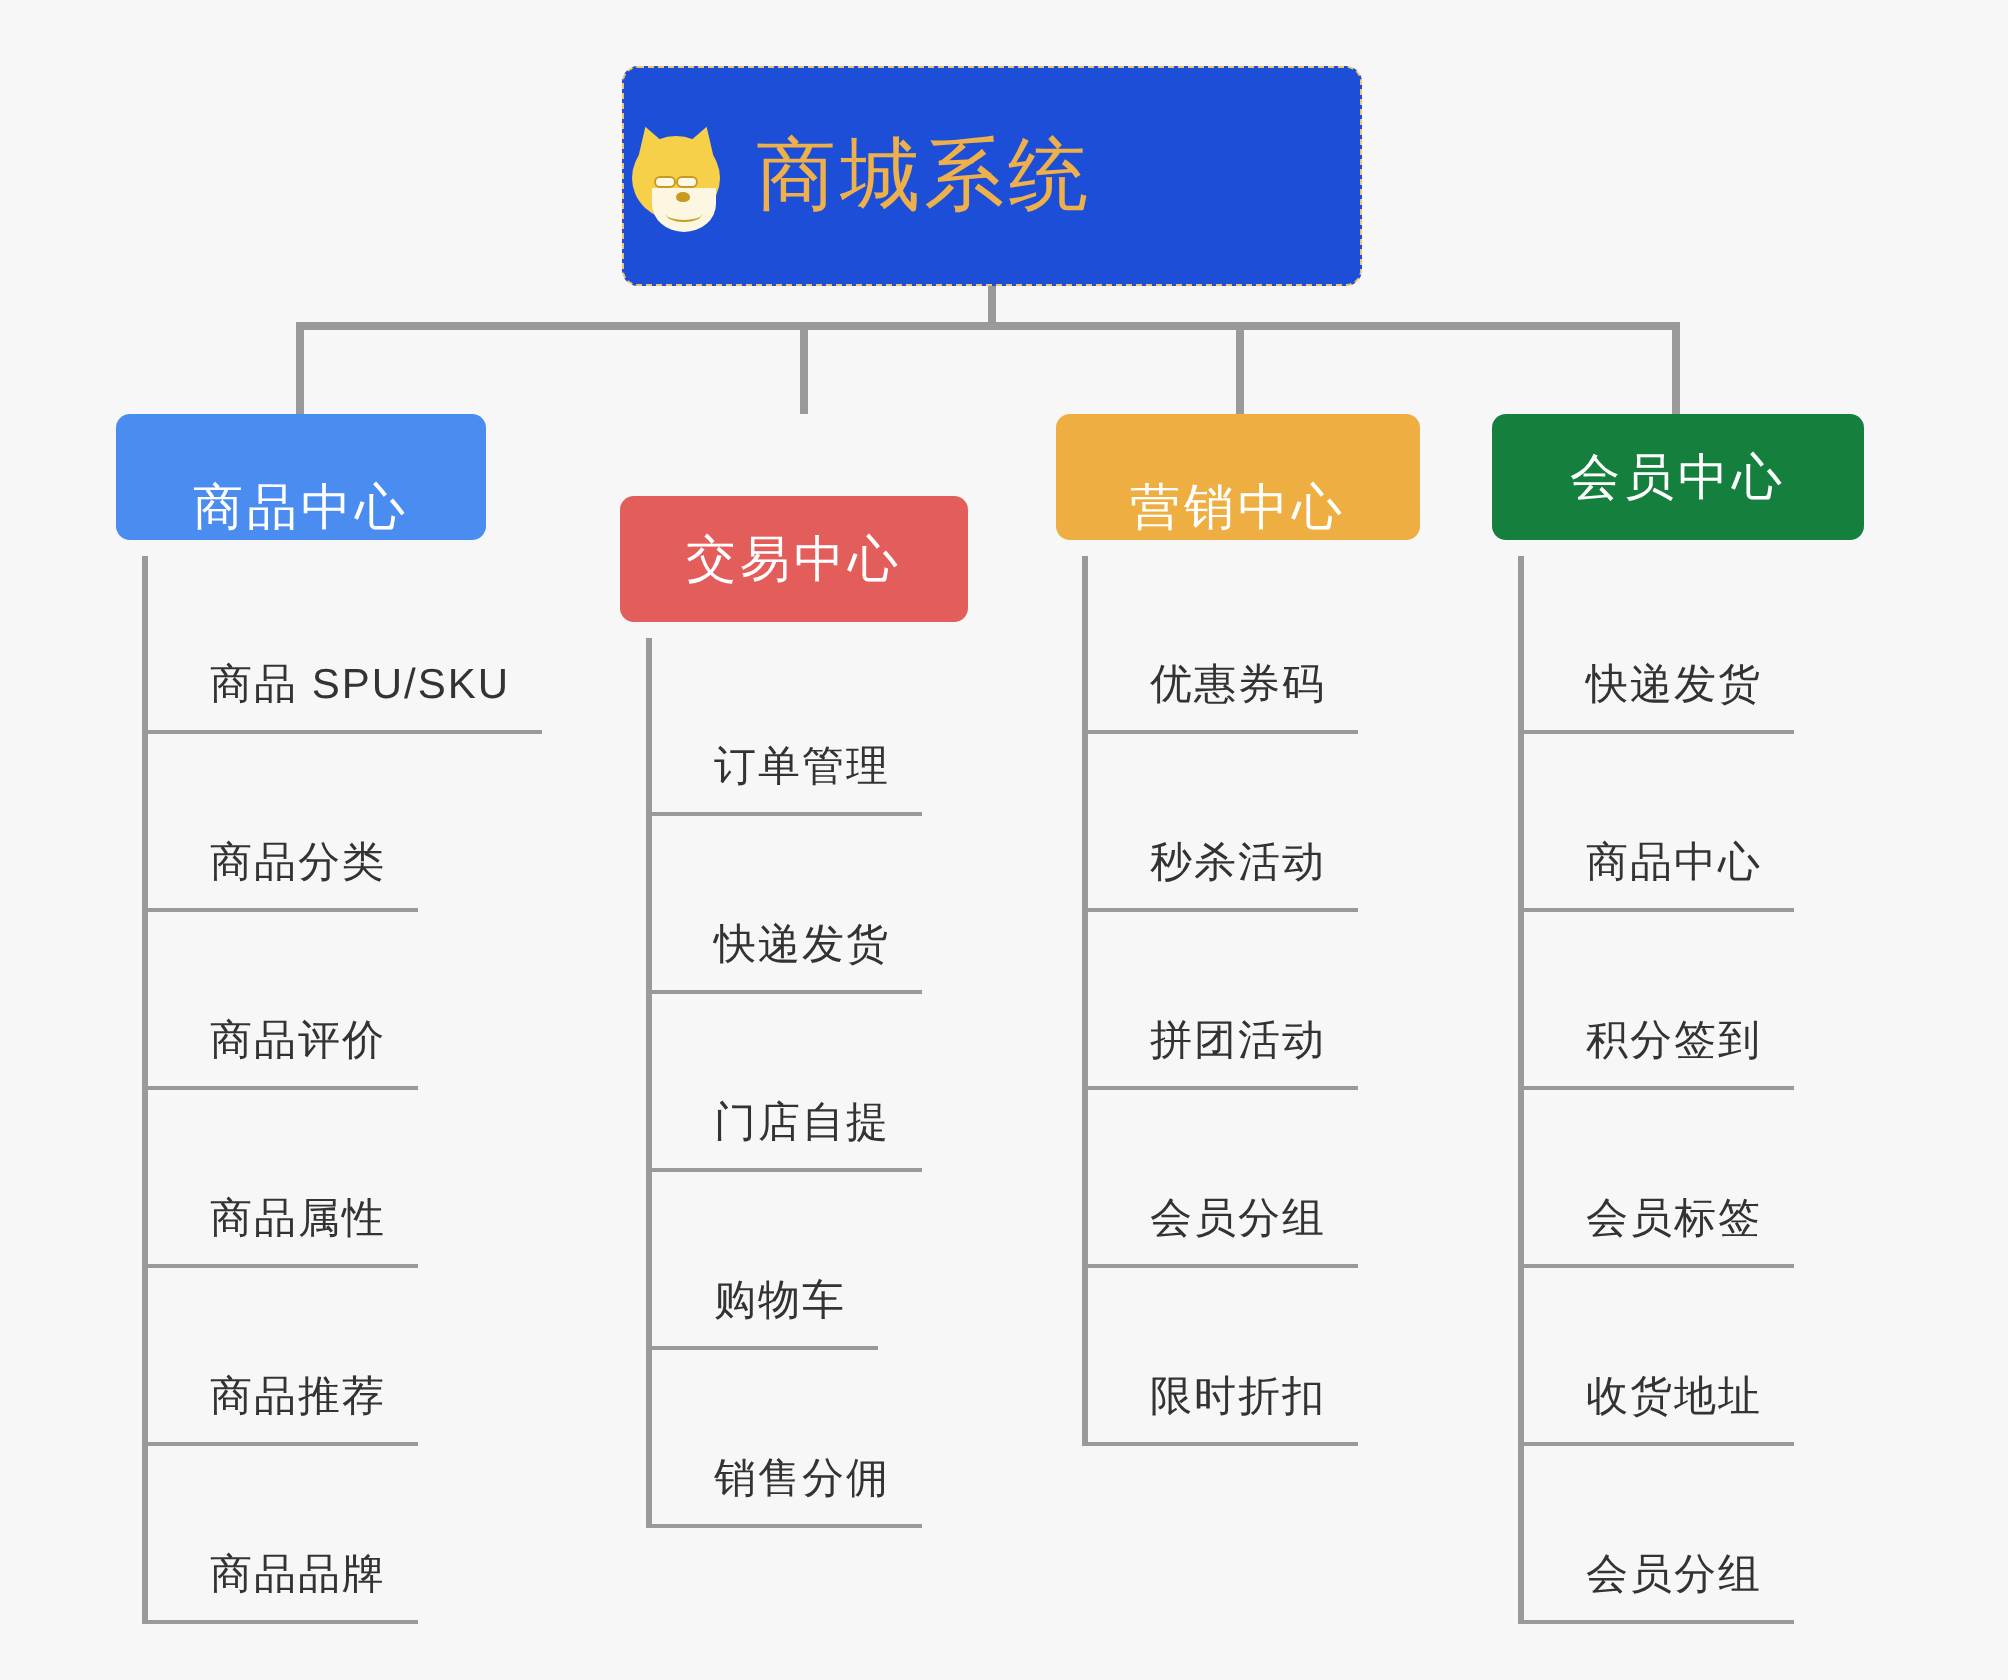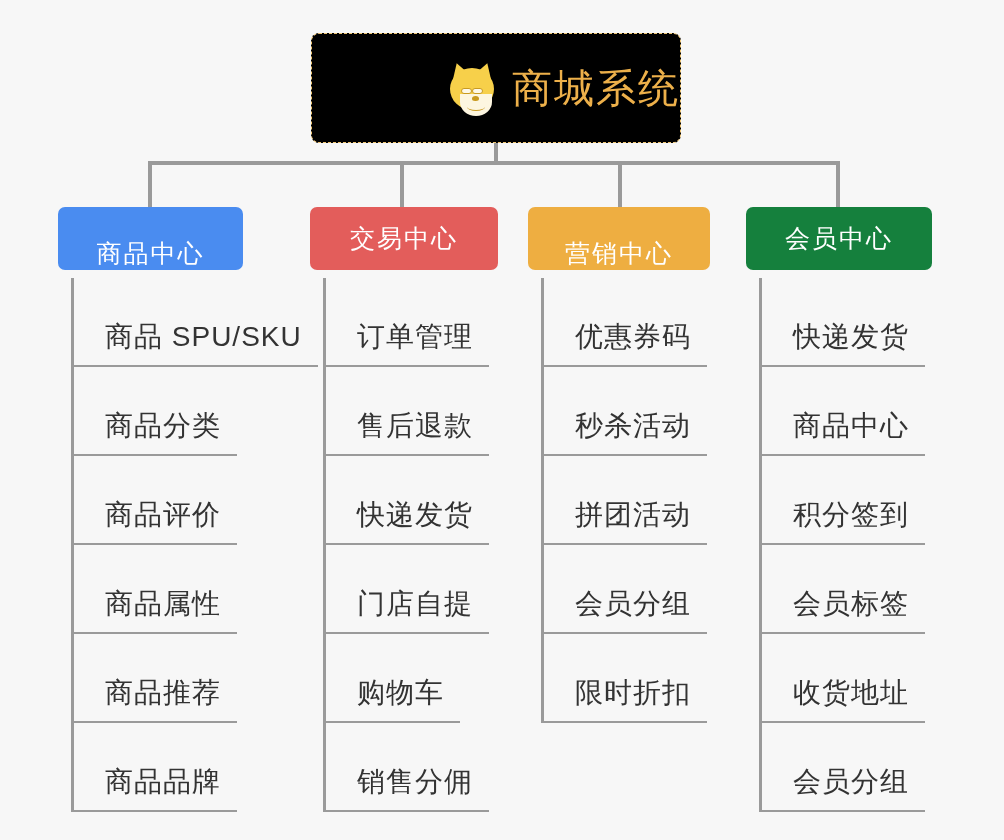--- a/index.html
+++ b/index.html
@@ -19,26 +19,26 @@
     height: 840px;
   }
 
   
   .root-node {
     position: absolute;
     left: 311px;
     top: 33px;
     width: 370px;
     height: 110px;
-    background: #000000;
+    background: #1d4ed8;
     border: 1.5px dashed #f0c674;
     border-radius: 8px;
     display: flex;
     align-items: center;
-    justify-content: flex-end;
+    justify-content: flex-start;
     gap: 14px;
   }
 
   .root-icon {
     width: 52px;
     height: 52px;
     position: relative;
     flex: 0 0 auto;
   }
   .dog-face {
@@ -146,21 +146,21 @@
 
   .leaf-inner {
     position: relative;
     display: inline-block;
     padding: 0 16px 9px 34px;
     border-bottom: 2px solid #9a9a9a;
     margin-left: 0;
   }
 
   .leaf-label {
-    font-size: 28px;
+    font-size: 21px;
     color: #333333;
     white-space: nowrap;
     letter-spacing: 1px;
   }
 </style>
 </head>
 <body>
 
 <div id="chart">
 
@@ -219,33 +219,28 @@
       </div>
       <div class="leaf-item">
         <span class="leaf-inner">
           <span class="leaf-label">商品品牌</span>
         </span>
       </div>
     </div>
   </div>
 
   <div class="column" style="left:310px; width:210px;">
-    <div class="cat-header" style="width:188px; background:#e35d5b;">
+    <div class="cat-header" style="width:174px; background:#e35d5b;margin-top:41px;">
       <span>交易中心</span>
     </div>
     <div class="leaf-list">
       <div class="leaf-spine"></div>
       <div class="leaf-item">
         <span class="leaf-inner">
           <span class="leaf-label">订单管理</span>
-        </span>
-      </div>
-      <div class="leaf-item">
-        <span class="leaf-inner">
-          <span class="leaf-label">售后退款</span>
         </span>
       </div>
       <div class="leaf-item">
         <span class="leaf-inner">
           <span class="leaf-label">快递发货</span>
         </span>
       </div>
       <div class="leaf-item">
         <span class="leaf-inner">
           <span class="leaf-label">门店自提</span>

